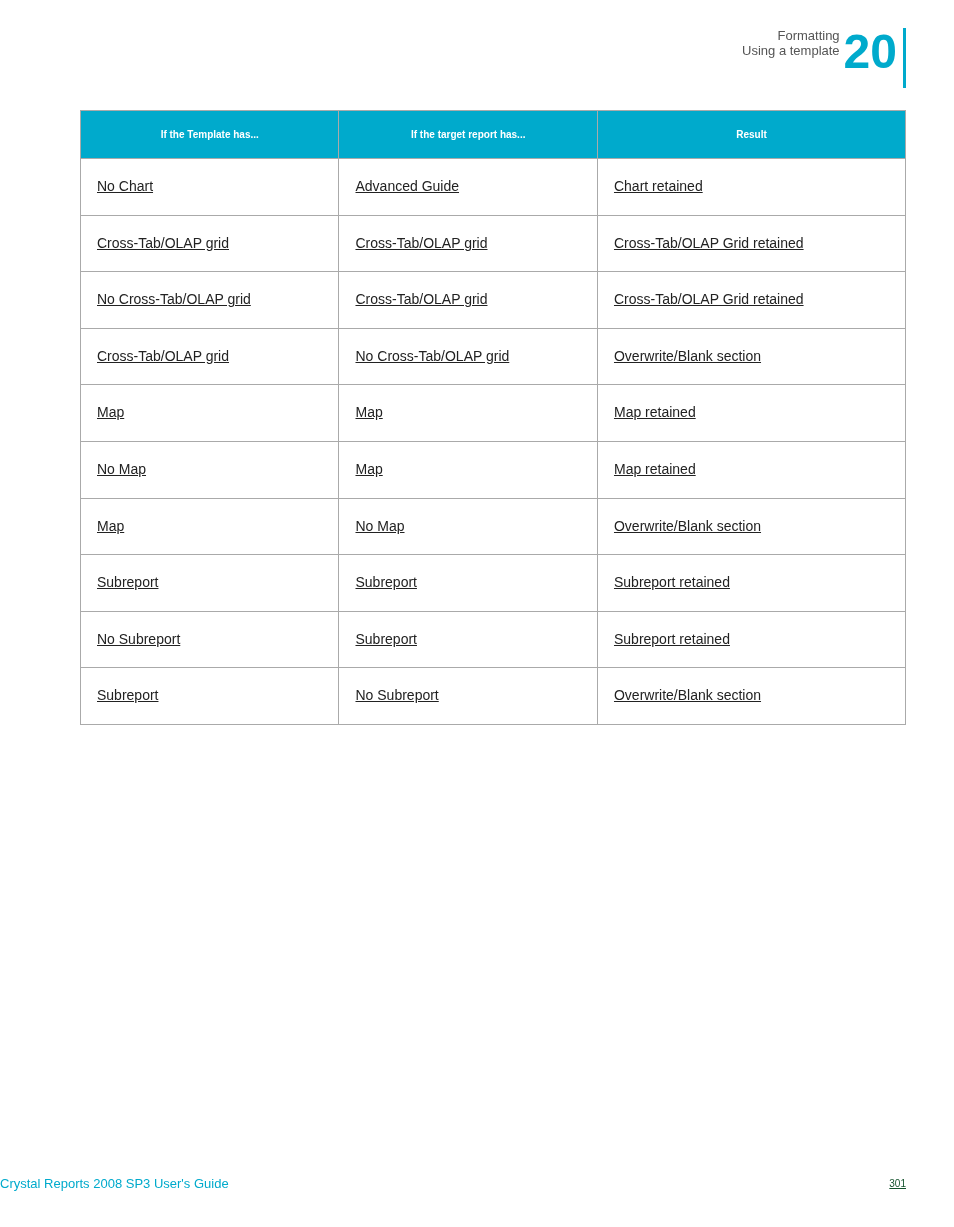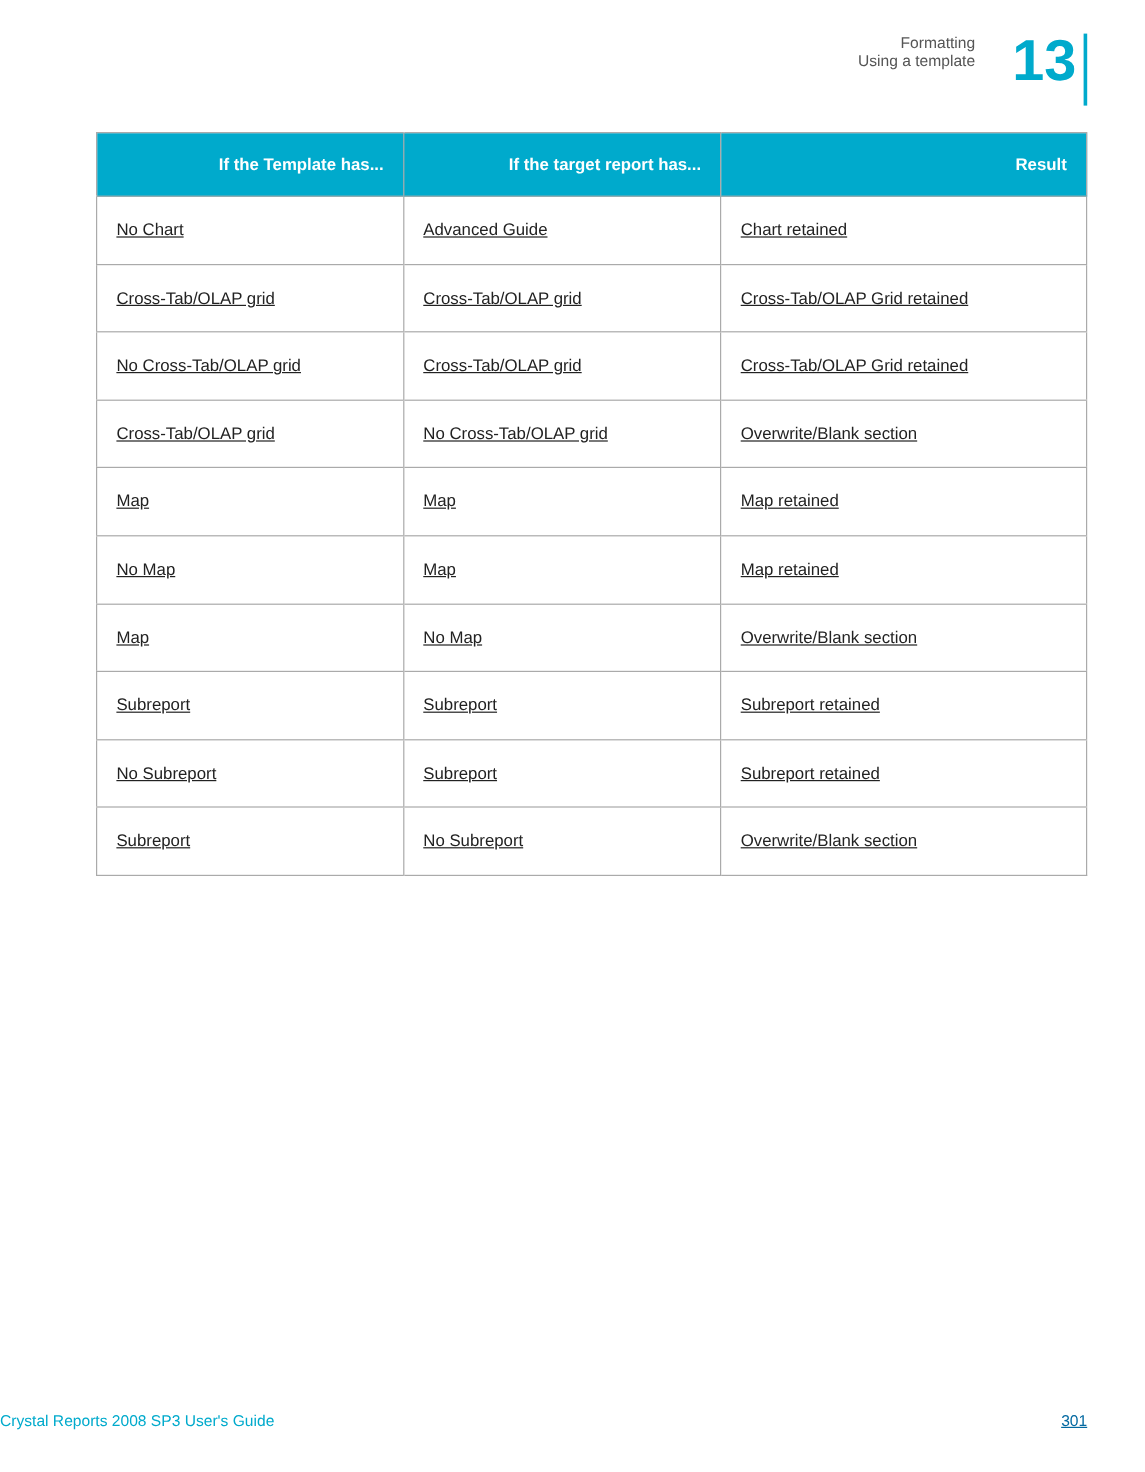--- a/index.html
+++ b/index.html
@@ -62,23 +62,23 @@
       border: 1.5px solid #aaaaaa;
     }
 
     thead tr {
       background-color: #00aacc;
     }
 
     thead th {
       color: #ffffff;
       font-weight: bold;
-      font-size: 14px;
-      padding: 18px 16px;
-      text-align: right;
+      font-size: 10px;
+      padding: 18px 28px;
+      text-align: center;
       border-right: 1.5px solid #aaaaaa;
       vertical-align: middle;
     }
 
     thead th:last-child {
       border-right: none;
     }
 
     tbody tr {
       border-top: 1.5px solid #aaaaaa;
@@ -108,50 +108,49 @@
       align-items: center;
       gap: 8px;
     }
 
     .footer-text {
       font-size: 13px;
       color: #00aacc;
     }
 
     .footer-page {
-      font-size: 13px;
-      color: #0369a1;
+      font-size: 10px;
+      color: #14532d;
       text-decoration: underline;
     }
 
     .header-row {
       display: flex;
       align-items: flex-start;
       justify-content: flex-end;
-      gap: 27px;
     }
 
     .header-right-texts {
       display: flex;
       flex-direction: column;
       align-items: flex-end;
       margin-right: 4px;
     }
   </style>
 </head>
 <body>
 
 <div class="page-header">
   <div class="header-row">
     <div class="header-right-texts">
       <span class="page-header-formatting">Formatting</span>
       <span class="page-header-using">Using a template</span>
     </div>
     <div style="display:flex; align-items:stretch; gap:0;">
-      <span class="chapter-number">13</span>
+      <span class="chapter-number">20</span>
       <div class="chapter-divider"></div>
     </div>
   </div>
 </div>
 
 <div class="main-content">
   <table>
     <thead>
       <tr>
         <th>

